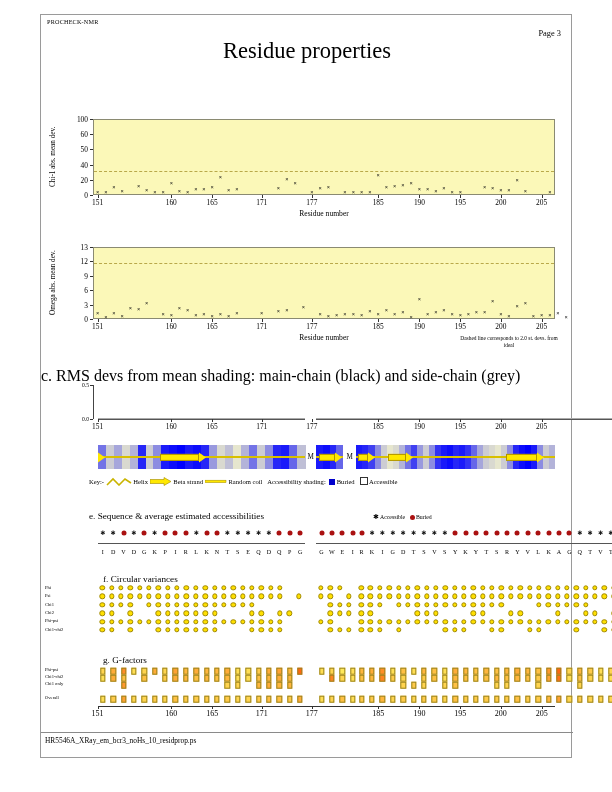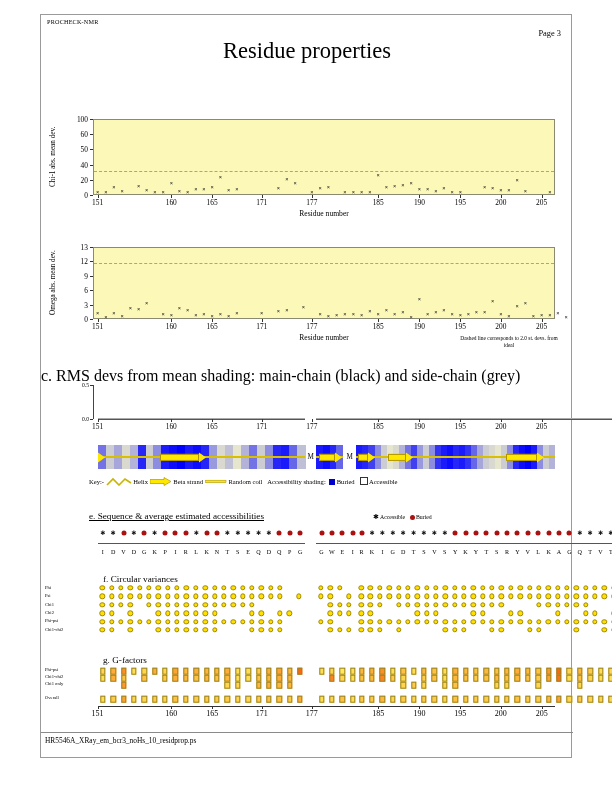--- a/index.html
+++ b/index.html
@@ -381,21 +381,21 @@
        <rect x="0" y="3.2" width="21" height="2.4" fill="#ffe800" stroke="#a08800" stroke-width=".5"></rect>
      </svg>
      <span>Random coil</span>
      &nbsp;&nbsp;<span>Accessibility shading:</span>
      &nbsp;<span class="swatch" style="background:#0000cc"></span>
      <span>Buried</span>
      &nbsp;&nbsp;<span class="swatch" style="background:#fff;border:.8px solid #333"></span>
      <span>Accessible</span></div>
     </div>
 
-  <div class="abs" style="left:48px;top:496px;font-size:9.2px;text-decoration:underline;">e. Sequence &amp; average estimated accessibilities</div>
+  <div class="abs" style="left:48px;top:496px;font-size:9.2px;">e. Sequence &amp; average estimated accessibilities</div>
   <div class="abs" id="panel-e" style="left:0;top:508px;width:532px;height:46px;">
       <div style="position:absolute;left:332px;top:-10px;font-size:5.8px;white-space:nowrap;"><span style="font-size:7px">✱</span>
     <span>Accessible</span>
     &nbsp;&nbsp;<span style="display:inline-block;width:5px;height:5px;border-radius:50%;background:#aa1111;vertical-align:-1px"></span>
     <span>Buried</span></div>
       <div class="seqrule" style="left:56.58181818181818px;top:20px;width:207.7090909090909px;"></div>
       <div class="star" style="left:61.77454545454545px;top:10px;">✱</div>
       <div class="seqletter" style="left:61.77454545454545px;top:26px;">I</div>
       <div class="star" style="left:72.16px;top:10px;">✱</div>
       <div class="seqletter" style="left:72.16px;top:26px;">D</div>

